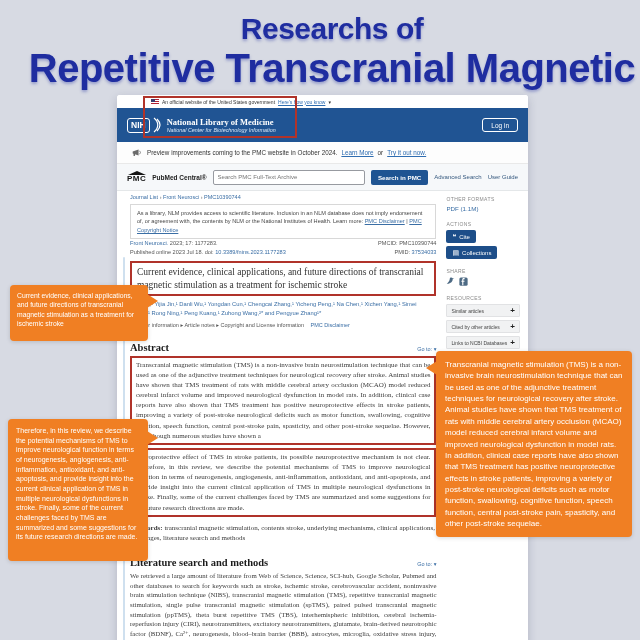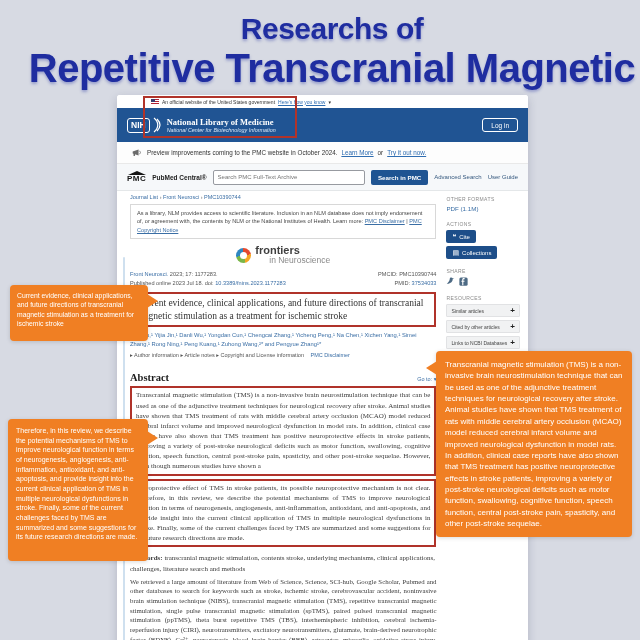--- a/index.html
+++ b/index.html
@@ -202,29 +202,20 @@
       </div>
 
       <div class="note-box">
         <span>As a library, NLM provides access to scientific literature. Inclusion in an NLM database does not imply endorsement of, or agreement with, the contents by NLM or the National Institutes of Health.</span>
         <span>Learn more:</span>
         <a>PMC Disclaimer</a>
         <span>|</span>
         <a>PMC Copyright Notice</a>
       </div>
 
-      <div class="jlogo">
-        <span class="jcircle">
-            <i></i>
-          </span>
-        <span>
-          <span class="jname" style="display:block">frontiers</span>
-          <span class="jsub" style="display:block">in Neuroscience</span>
-        </span>
-      </div>
 
       <div class="meta">
         <span>
           <a>Front Neurosci.</a>
           <span>2023; 17: 1177283.</span><br>
           <span>Published online 2023 Jul 18. doi:</span>
           <a>10.3389/fnins.2023.1177283</a>
         </span>
         <span class="right">
           <span>PMCID:</span>
@@ -254,20 +245,27 @@
       </div>
 
       <div class="absbox">Transcranial magnetic stimulation (TMS) is a non-invasive brain neurostimulation technique that can be used as one of the adjunctive treatment techniques for neurological recovery after stroke. Animal studies have shown that TMS treatment of rats with middle cerebral artery occlusion (MCAO) model reduced cerebral infarct volume and improved neurological dysfunction in model rats. In addition, clinical case reports have also shown that TMS treatment has positive neuroprotective effects in stroke patients, improving a variety of post-stroke neurological deficits such as motor function, swallowing, cognitive function, speech function, central post-stroke pain, spasticity, and other post-stroke sequelae. However, even though numerous studies have shown a</div>
       <div class="absbox">neuroprotective effect of TMS in stroke patients, its possible neuroprotective mechanism is not clear. Therefore, in this review, we describe the potential mechanisms of TMS to improve neurological function in terms of neurogenesis, angiogenesis, anti-inflammation, antioxidant, and anti-apoptosis, and provide insight into the current clinical application of TMS in multiple neurological dysfunctions in stroke. Finally, some of the current challenges faced by TMS are summarized and some suggestions for its future research directions are made.</div>
 
       <div class="kw">
         <b>Keywords:</b>
         <span>transcranial magnetic stimulation, contents stroke, underlying mechanisms, clinical applications, challenges, literature search and methods</span>
       </div>
 
+      <div class="sechead">
+        <h2>Literature search and methods</h2>
+        <span class="goto">
+          <span>Go to:</span>
+          <span>▾</span>
+        </span>
+      </div>
 
       <div class="methods">
         <span>We retrieved a large amount of literature from Web of Science, Science, SCI-hub, Google Scholar, Pubmed and other databases to search for keywords such as stroke, ischemic stroke, cerebrovascular accident, noninvasive brain stimulation technique (NIBS), transcranial magnetic stimulation (TMS), repetitive transcranial magnetic stimulation, single pulse transcranial magnetic stimulation (spTMS), paired pulsed transcranial magnetic stimulation (ppTMS), theta burst repetitive TMS (TBS), interhemispheric inhibition, cerebral ischemia-reperfusion injury (CIRI), neurotransmitters, excitatory neurotransmitters, glutamate, brain-derived neurotrophic factor (BDNF), Ca²⁺, neurogenesis, blood–brain barrier (BBB), astrocytes, microglia, oxidative stress injury, apoptosis, upper limb function, lower extremity function, speech, swallowing, cognition, post-stroke depression, spasticity, central post-stroke pain, adverse effects of TMS, and epilepsy, and kicked out studies that reported only protocols, trials that had not yet been completed, and caseloads of less than 8. A total of 136 randomized controlled trials, 23 experimental basic studies, and 5 meta-analyses were finally included (see</span>
         
         
       </div>
 
     </div>
 
     <div class="sidebar">

